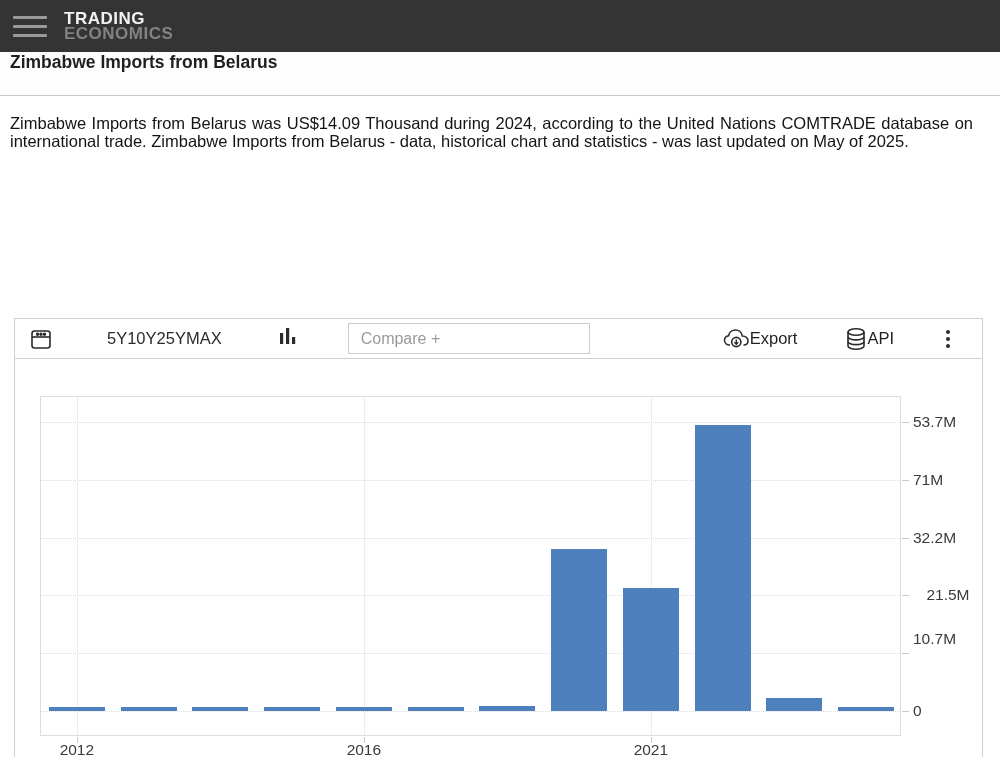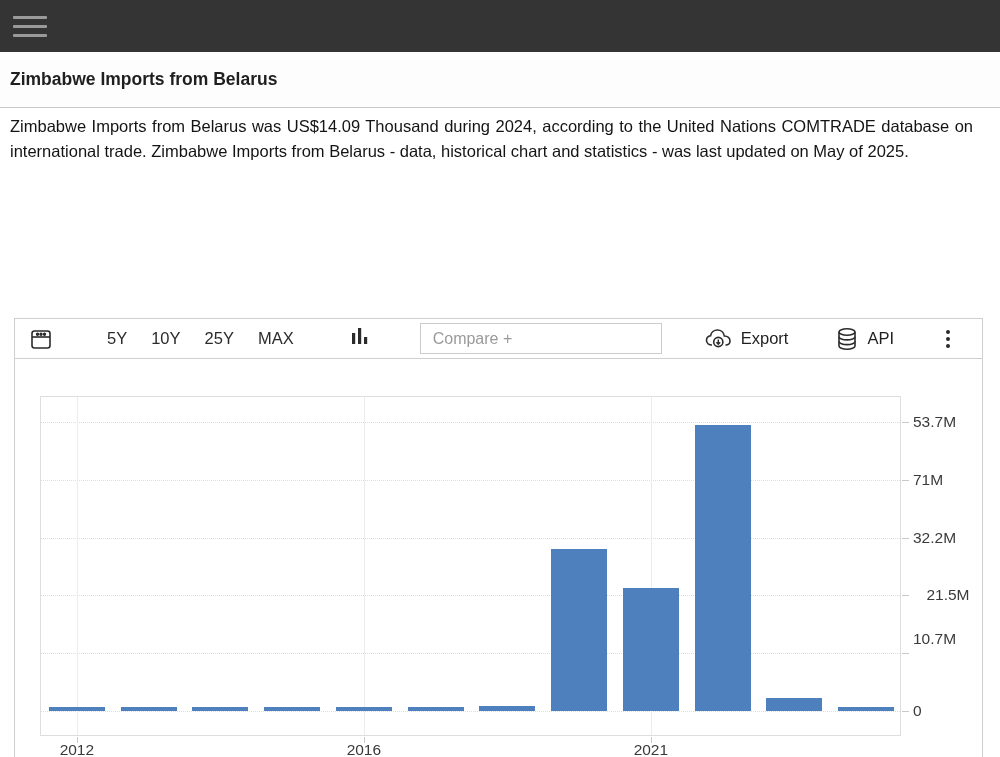--- a/index.html
+++ b/index.html
@@ -12,43 +12,43 @@
   .hamburger { width:34px; height:21px; margin-left:13px; display:flex;
     flex-direction:column; justify-content:space-between; cursor:pointer; }
   .hamburger span { display:block; height:3px; background:#9a9a9a; border-radius:1px; }
   .logo { margin-left:17px; line-height:15px; cursor:pointer; }
   .logo .l1 { color:#f2f2f2; font-weight:bold; font-size:17px; letter-spacing:.5px; }
   .logo .l2 { color:#828282; font-weight:bold; font-size:17px; letter-spacing:.5px; }
   .nav { margin-left:auto; display:flex; gap:34px; padding-right:22px; }
   .nav a { color:#e8e8e8; font-size:17.5px; text-decoration:none; cursor:pointer; }
 
   
-  .title-bar { position:absolute; left:0; top:52px; width:1000px; height:56px;
-    background:#fdfdfd; border-bottom:1px solid #c9c9c9; display:flex; align-items:center; }
+  .title-bar { position:absolute; left:0; top:52px; width:1000px; height:44px;
+    background:#fdfdfd; border-bottom:1px solid #c9c9c9; display:flex; }
   .title-bar h1 { font-size:17.5px; color:#1f1f1f; padding-left:10px; font-weight:bold; }
 
   
   .desc { position:absolute; left:10px; top:114px; width:963px; font-size:16.5px;
-    line-height:25px; color:#141414; text-align:justify; }
+    line-height:18px; color:#141414; text-align:justify; }
 
   
   .widget { position:absolute; left:14px; top:318px; width:969px; height:460px;
     border:1px solid #cfcfcf; background:#fff; }
   .toolbar { height:40px; border-bottom:1px solid #cfcfcf; display:flex;
     align-items:center; padding:0 14px; }
   .tb-icon { display:flex; align-items:center; cursor:pointer; }
-  .ranges { display:flex; gap:24px; margin-left:54px; }
+  .ranges { display:flex; margin-left:54px; }
   .range-btn { font-size:16.5px; color:#2b2b2b; cursor:pointer; }
   .chart-type { margin-left:58px; cursor:pointer; }
   .compare { margin-left:52px; width:242px; height:31px; border:1px solid #ccc;
     font-size:16px; color:#555; padding:0 12px; outline:none;
     font-family:"Liberation Sans", sans-serif; }
   .compare::placeholder { color:#9a9a9a; }
   .tb-right { margin-left:auto; display:flex; align-items:center; gap:48px; padding-right:14px; }
-  .tb-btn { display:flex; align-items:center; gap:9px; font-size:16.5px;
+  .tb-btn { display:flex; align-items:center; font-size:16.5px;
     color:#1f1f1f; cursor:pointer; }
   .kebab { display:flex; flex-direction:column; gap:3px; cursor:pointer; padding:2px 4px; }
   .kebab i { width:4px; height:4px; border-radius:50%; background:#2b2b2b; }
 
   
   .chart-region { position:relative; width:100%; height:398px; }
   .plot { position:absolute; left:25px; top:37px; width:861px; height:340px;
     border:1px solid #dedede; }
   .gl-h { position:absolute; left:0; width:100%; border-top:1px dotted #ddd; }
   .gl-v { position:absolute; top:0; height:100%; border-left:1px solid #ececec; }
@@ -73,20 +73,24 @@
   svg.icon { stroke:#2b2b2b; fill:none; stroke-width:1.6; }
 </style>
 </head>
 <body>
 
 <div class="header">
   <div class="hamburger">
     <span></span>
       <span></span>
       <span></span>
+  </div>
+  <div class="logo">
+    <div class="l1">TRADING</div>
+    <div class="l2">ECONOMICS</div>
   </div>
 </div>
 
 <div class="title-bar">
   <h1>Zimbabwe Imports from Belarus</h1>
 </div>
 
 <p class="desc">Zimbabwe Imports from Belarus was US$14.09 Thousand during 2024, according to the United Nations COMTRADE database on international trade. Zimbabwe Imports from Belarus - data, historical chart and statistics - was last updated on May of 2025.</p>
 
 <div class="widget">

